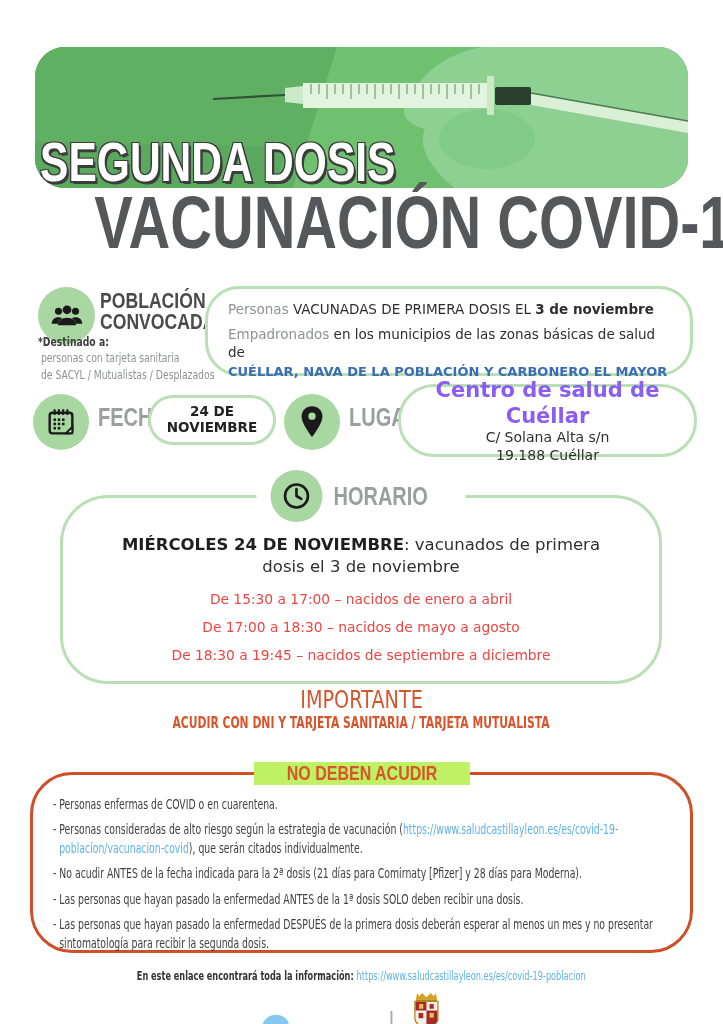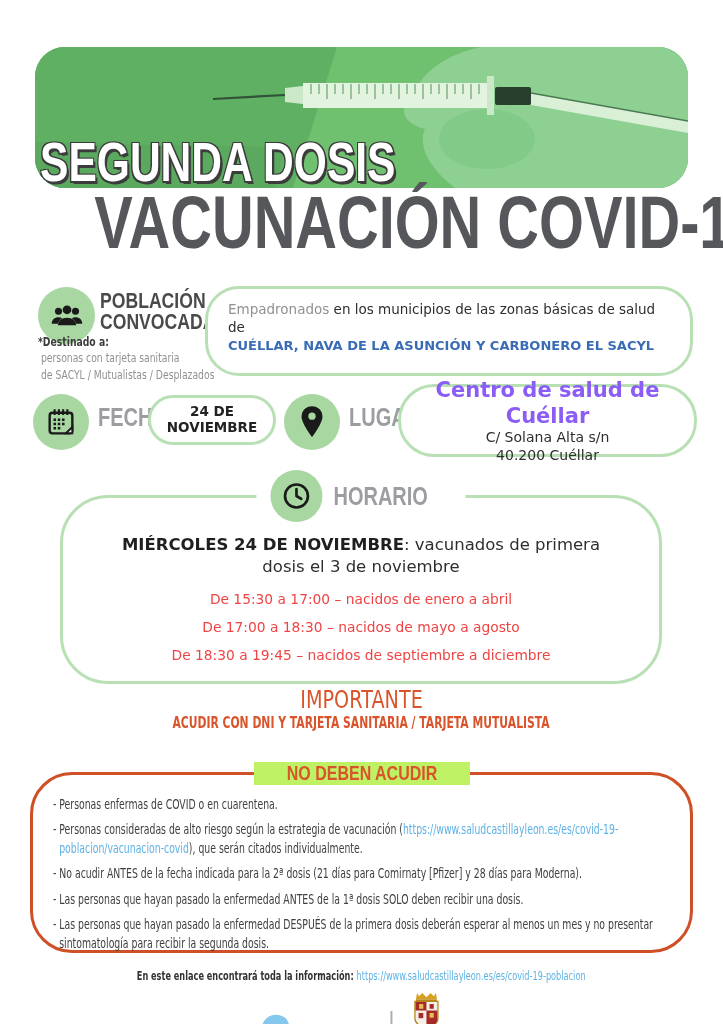--- a/index.html
+++ b/index.html
@@ -137,22 +137,23 @@
     <div>POBLACIÓN</div>
     <div>CONVOCADA*</div>
   </div>
   <div class="abs footnote">
     <div class="fn-title">*Destinado a:</div>
     <div class="fn-line">personas con tarjeta sanitaria</div>
     <div class="fn-line">de SACYL / Mutualistas / Desplazados</div>
   </div>
 
   <div class="abs gbox convoca">
+    <p><span class="muted">Personas </span><span>VACUNADAS DE PRIMERA DOSIS EL </span><strong>3 de noviembre</strong></p>
     <p><span class="muted">Empadronados </span><span>en los municipios de las zonas básicas de salud de</span><br>
-    <span class="blue-strong">CUÉLLAR, NAVA DE LA ASUNCIÓN Y CARBONERO EL SACYL</span></p>
+    <span class="blue-strong">CUÉLLAR, NAVA DE LA POBLACIÓN Y CARBONERO EL MAYOR</span></p>
   </div>
 
   <div class="abs badge cal-badge">
     <svg width="34" height="34" viewBox="0 0 24 24">
       <rect x="4" y="5.5" width="16" height="14.5" rx="2" fill="none" stroke="#1a1a1a" stroke-width="1.7"></rect>
       <path d="M7.5 3 v4 M10.5 3 v4 M13.5 3 v4 M16.5 3 v4" stroke="#1a1a1a" stroke-width="1.5" fill="none"></path>
       <g fill="#1a1a1a">
         <rect x="6.7" y="9.5" width="1.8" height="1.8"></rect>
           <rect x="9.7" y="9.5" width="1.8" height="1.8"></rect>
           <rect x="12.7" y="9.5" width="1.8" height="1.8"></rect>
@@ -173,21 +174,21 @@
   <div class="abs badge pin-badge">
     <svg width="30" height="34" viewBox="0 0 24 28">
       <path d="M12 1 C7 1 3.4 4.7 3.4 9.4 c0 5.8 8.6 17 8.6 17 s8.6-11.2 8.6-17 C20.6 4.7 17 1 12 1 Z" fill="#1a1a1a"></path>
       <circle cx="12" cy="9.2" r="3" fill="#a8d7a2"></circle>
     </svg>
   </div>
   <div class="abs lugar-label cond">LUGAR</div>
   <div class="abs gbox lugar-box">
     <div class="lugar-name">Centro de salud de Cuéllar</div>
     <div class="lugar-line">C/ Solana Alta s/n</div>
-    <div class="lugar-line">40.200 Cuéllar</div>
+    <div class="lugar-line">19.188 Cuéllar</div>
   </div>
 
   <div class="abs gbox horario">
     <div class="box-head">
       <span class="badge hor-badge">
         <svg width="32" height="32" viewBox="0 0 24 24">
           <circle cx="12" cy="12" r="8.6" fill="none" stroke="#1a1a1a" stroke-width="2"></circle>
           <path d="M12 12 V6.8 M12 12 L15.6 14.2" stroke="#1a1a1a" stroke-width="2" fill="none" stroke-linecap="round"></path>
         </svg>
       </span>

